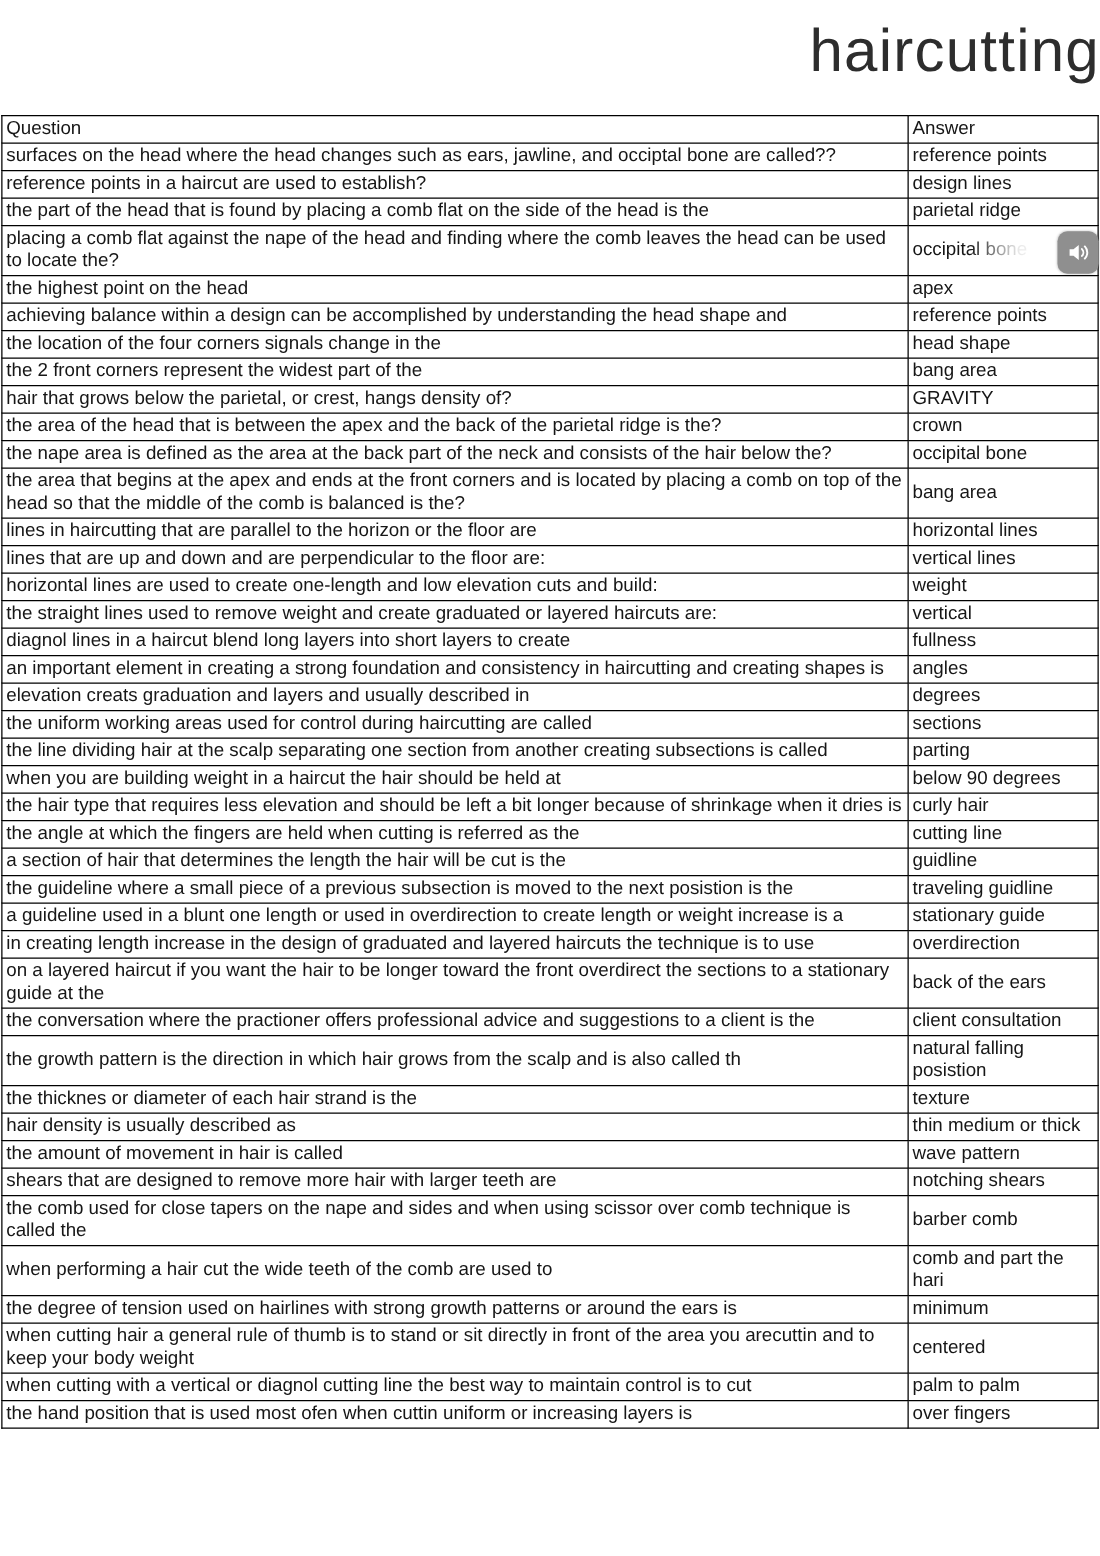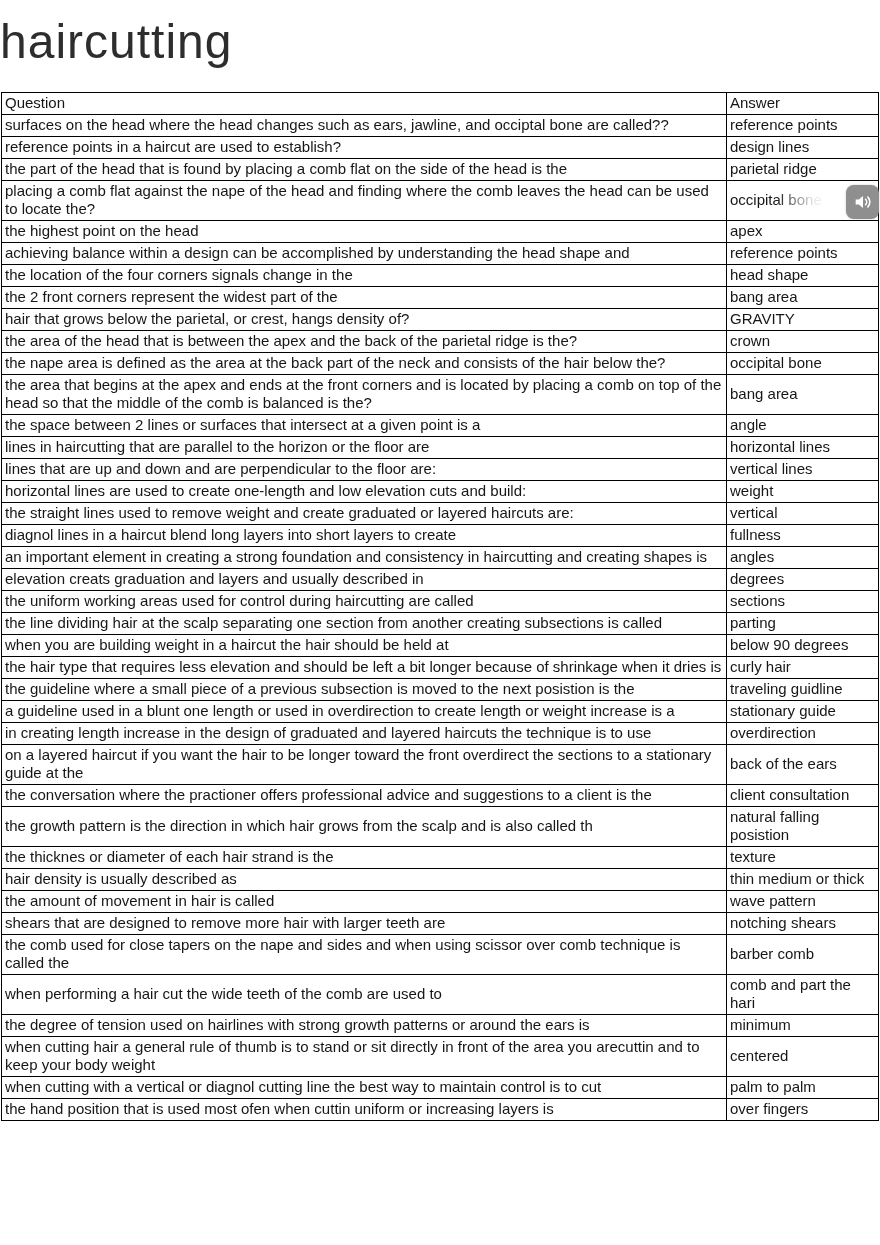--- a/index.html
+++ b/index.html
@@ -7,21 +7,21 @@
   body { font-family: "Liberation Sans", "DejaVu Sans", sans-serif; color: #161616; }
   .page {
     position: relative;
     width: 880px;
     height: 1245px;
     margin: 0 auto;
     background: #ffffff;
     overflow: hidden;
   }
   .page-title {
-    text-align: left;
+    text-align: right;
     font-size: 48px;
     font-weight: 300;
     letter-spacing: 1px;
     color: #2d2d2d;
     padding-top: 10px;
     height: 92px;
     line-height: 64px;
   }
   table.qa-table {
     width: 878px;
@@ -129,24 +129,20 @@
     </tr>
         <tr>
       <td>the nape area is defined as the area at the back part of the neck and consists of the hair below the?</td>
       <td>occipital bone</td>
     </tr>
         <tr>
       <td>the area that begins at the apex and ends at the front corners and is located by placing a comb on top of the head so that the middle of the comb is balanced is the?</td>
       <td>bang area</td>
     </tr>
         <tr>
-      <td>the space between 2 lines or surfaces that intersect at a given point is a</td>
-      <td>angle</td>
-    </tr>
-        <tr>
       <td>lines in haircutting that are parallel to the horizon or the floor are</td>
       <td>horizontal lines</td>
     </tr>
         <tr>
       <td>lines that are up and down and are perpendicular to the floor are:</td>
       <td>vertical lines</td>
     </tr>
         <tr>
       <td>horizontal lines are used to create one-length and low elevation cuts and build:</td>
       <td>weight</td>
@@ -175,20 +171,28 @@
       <td>the line dividing hair at the scalp separating one section from another creating subsections is called</td>
       <td>parting</td>
     </tr>
         <tr>
       <td>when you are building weight in a haircut the hair should be held at</td>
       <td>below 90 degrees</td>
     </tr>
         <tr>
       <td>the hair type that requires less elevation and should be left a bit longer because of shrinkage when it dries is</td>
       <td>curly hair</td>
+    </tr>
+        <tr>
+      <td>the angle at which the fingers are held when cutting is referred as the</td>
+      <td>cutting line</td>
+    </tr>
+        <tr>
+      <td>a section of hair that determines the length the hair will be cut is the</td>
+      <td>guidline</td>
     </tr>
         <tr>
       <td>the guideline where a small piece of a previous subsection is moved to the next posistion is the</td>
       <td>traveling guidline</td>
     </tr>
         <tr>
       <td>a guideline used in a blunt one length or used in overdirection to create length or weight increase is a</td>
       <td>stationary guide</td>
     </tr>
         <tr>

